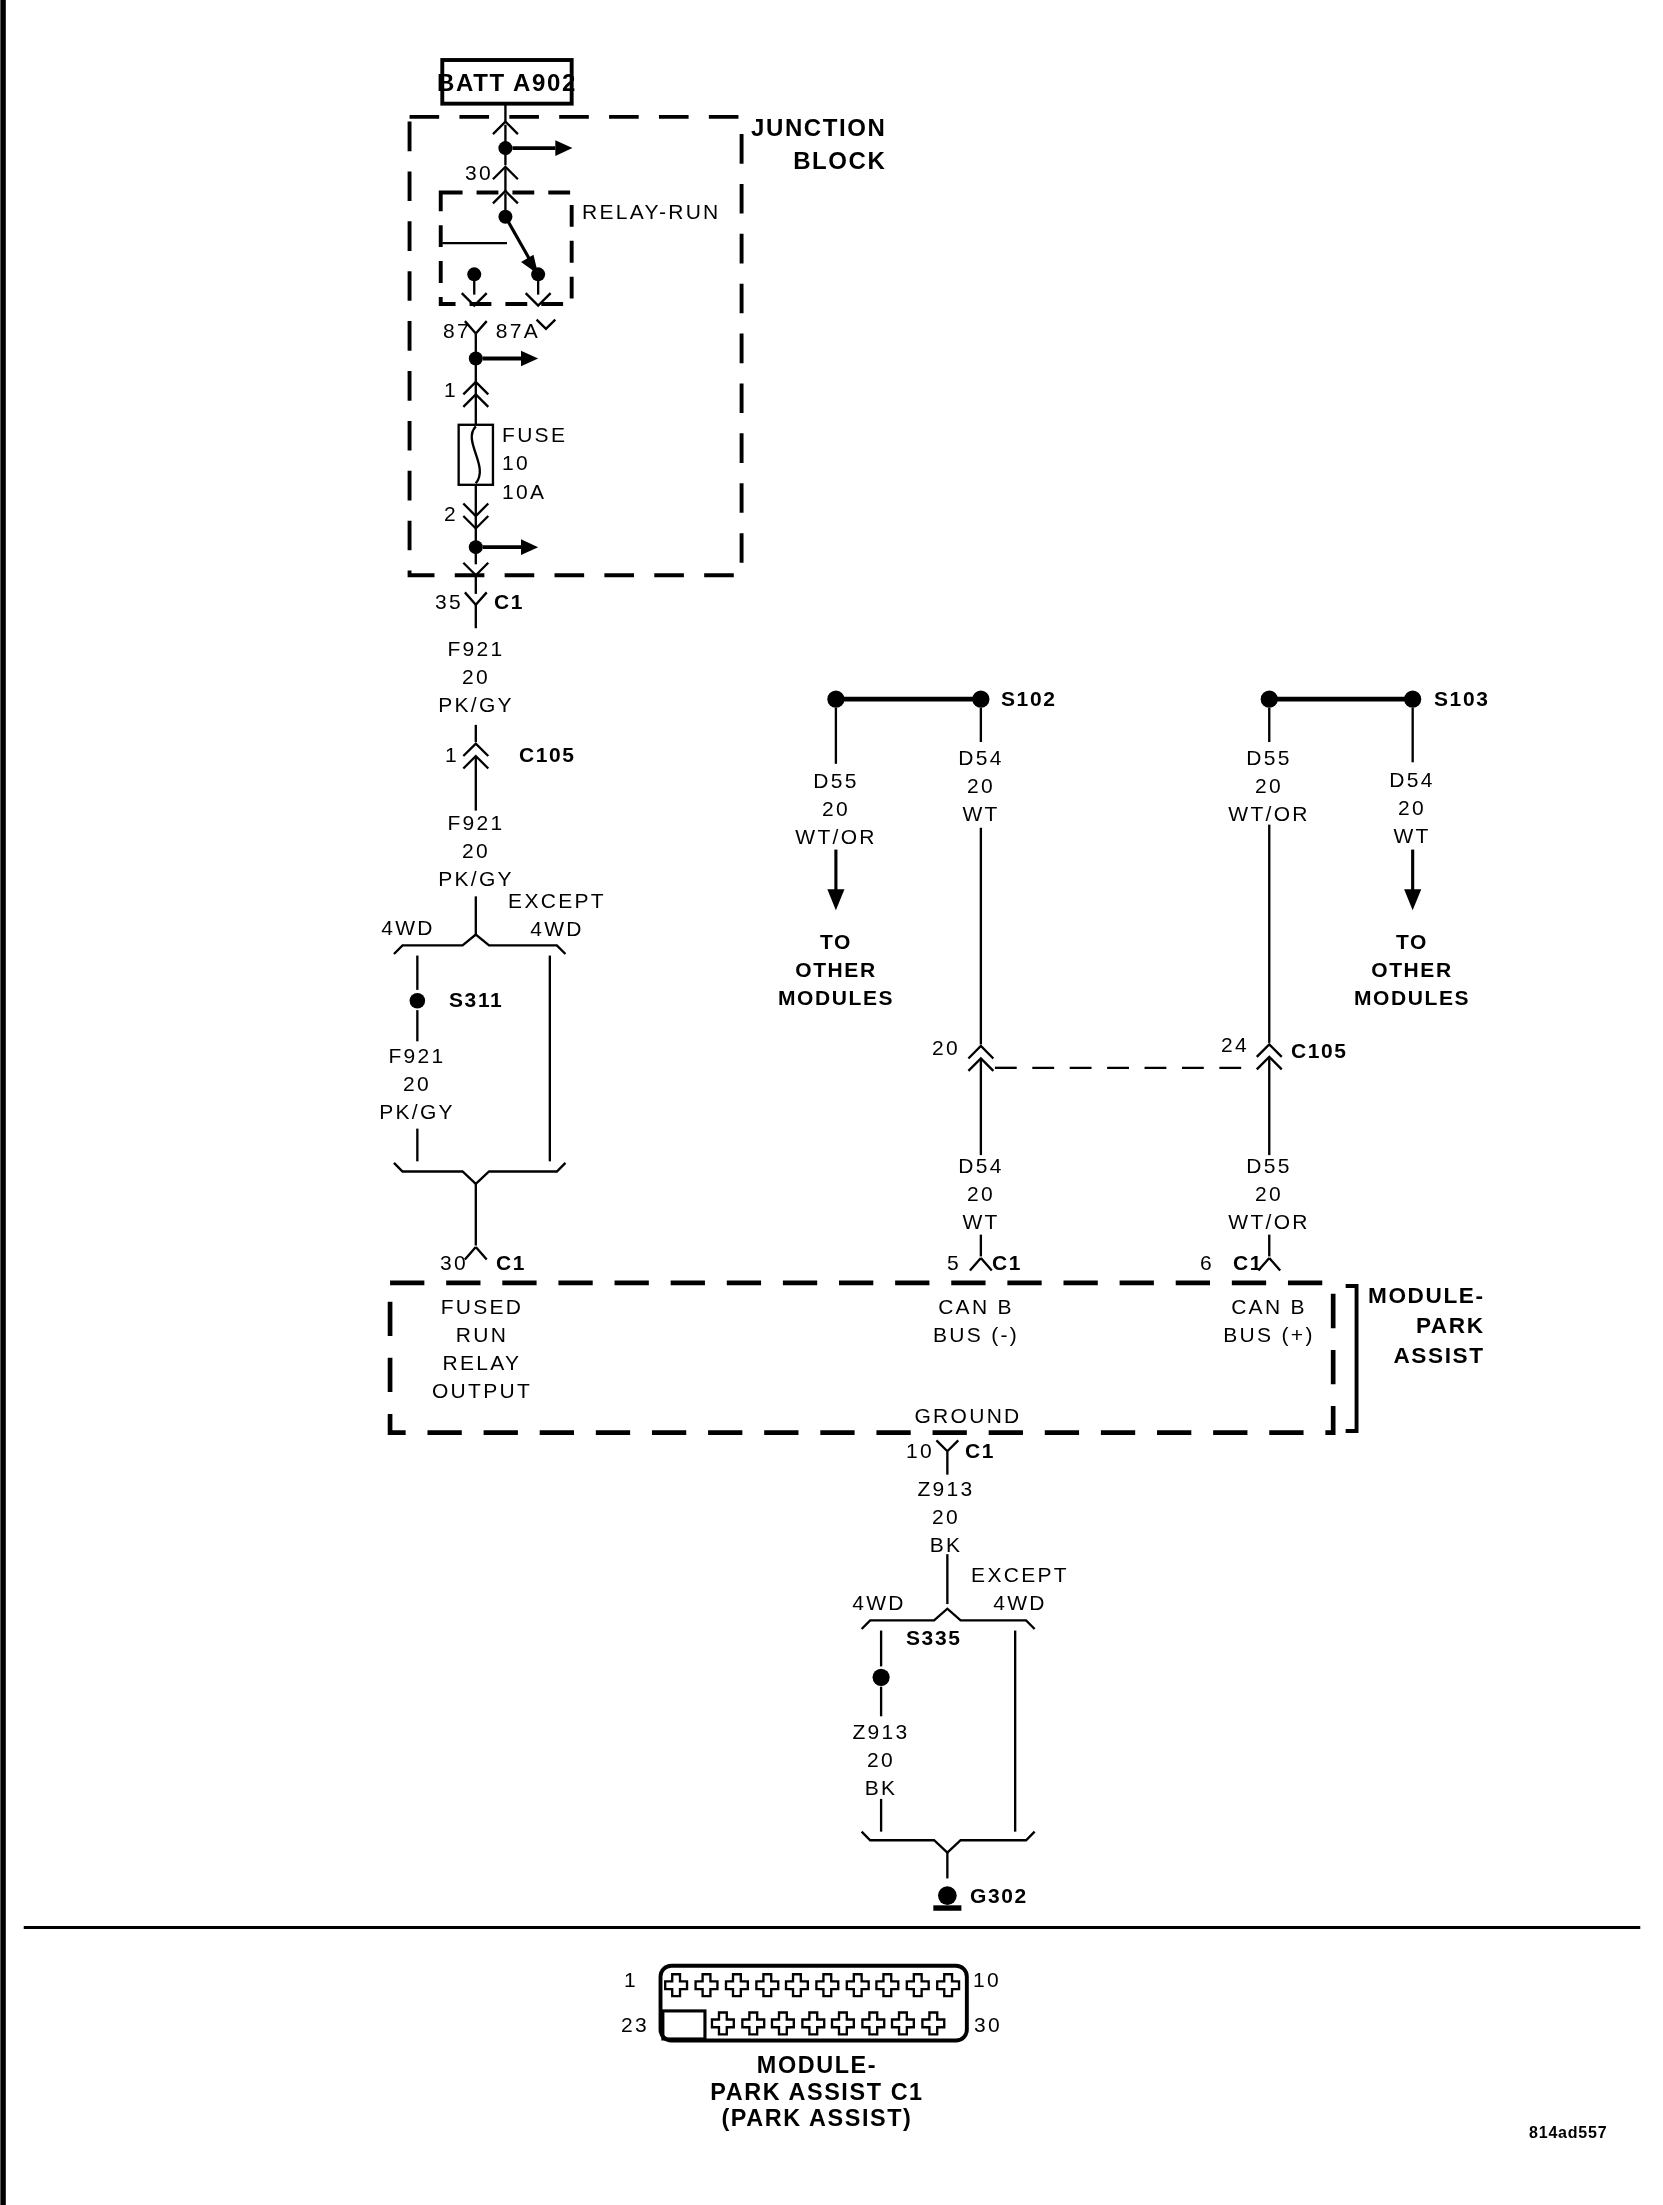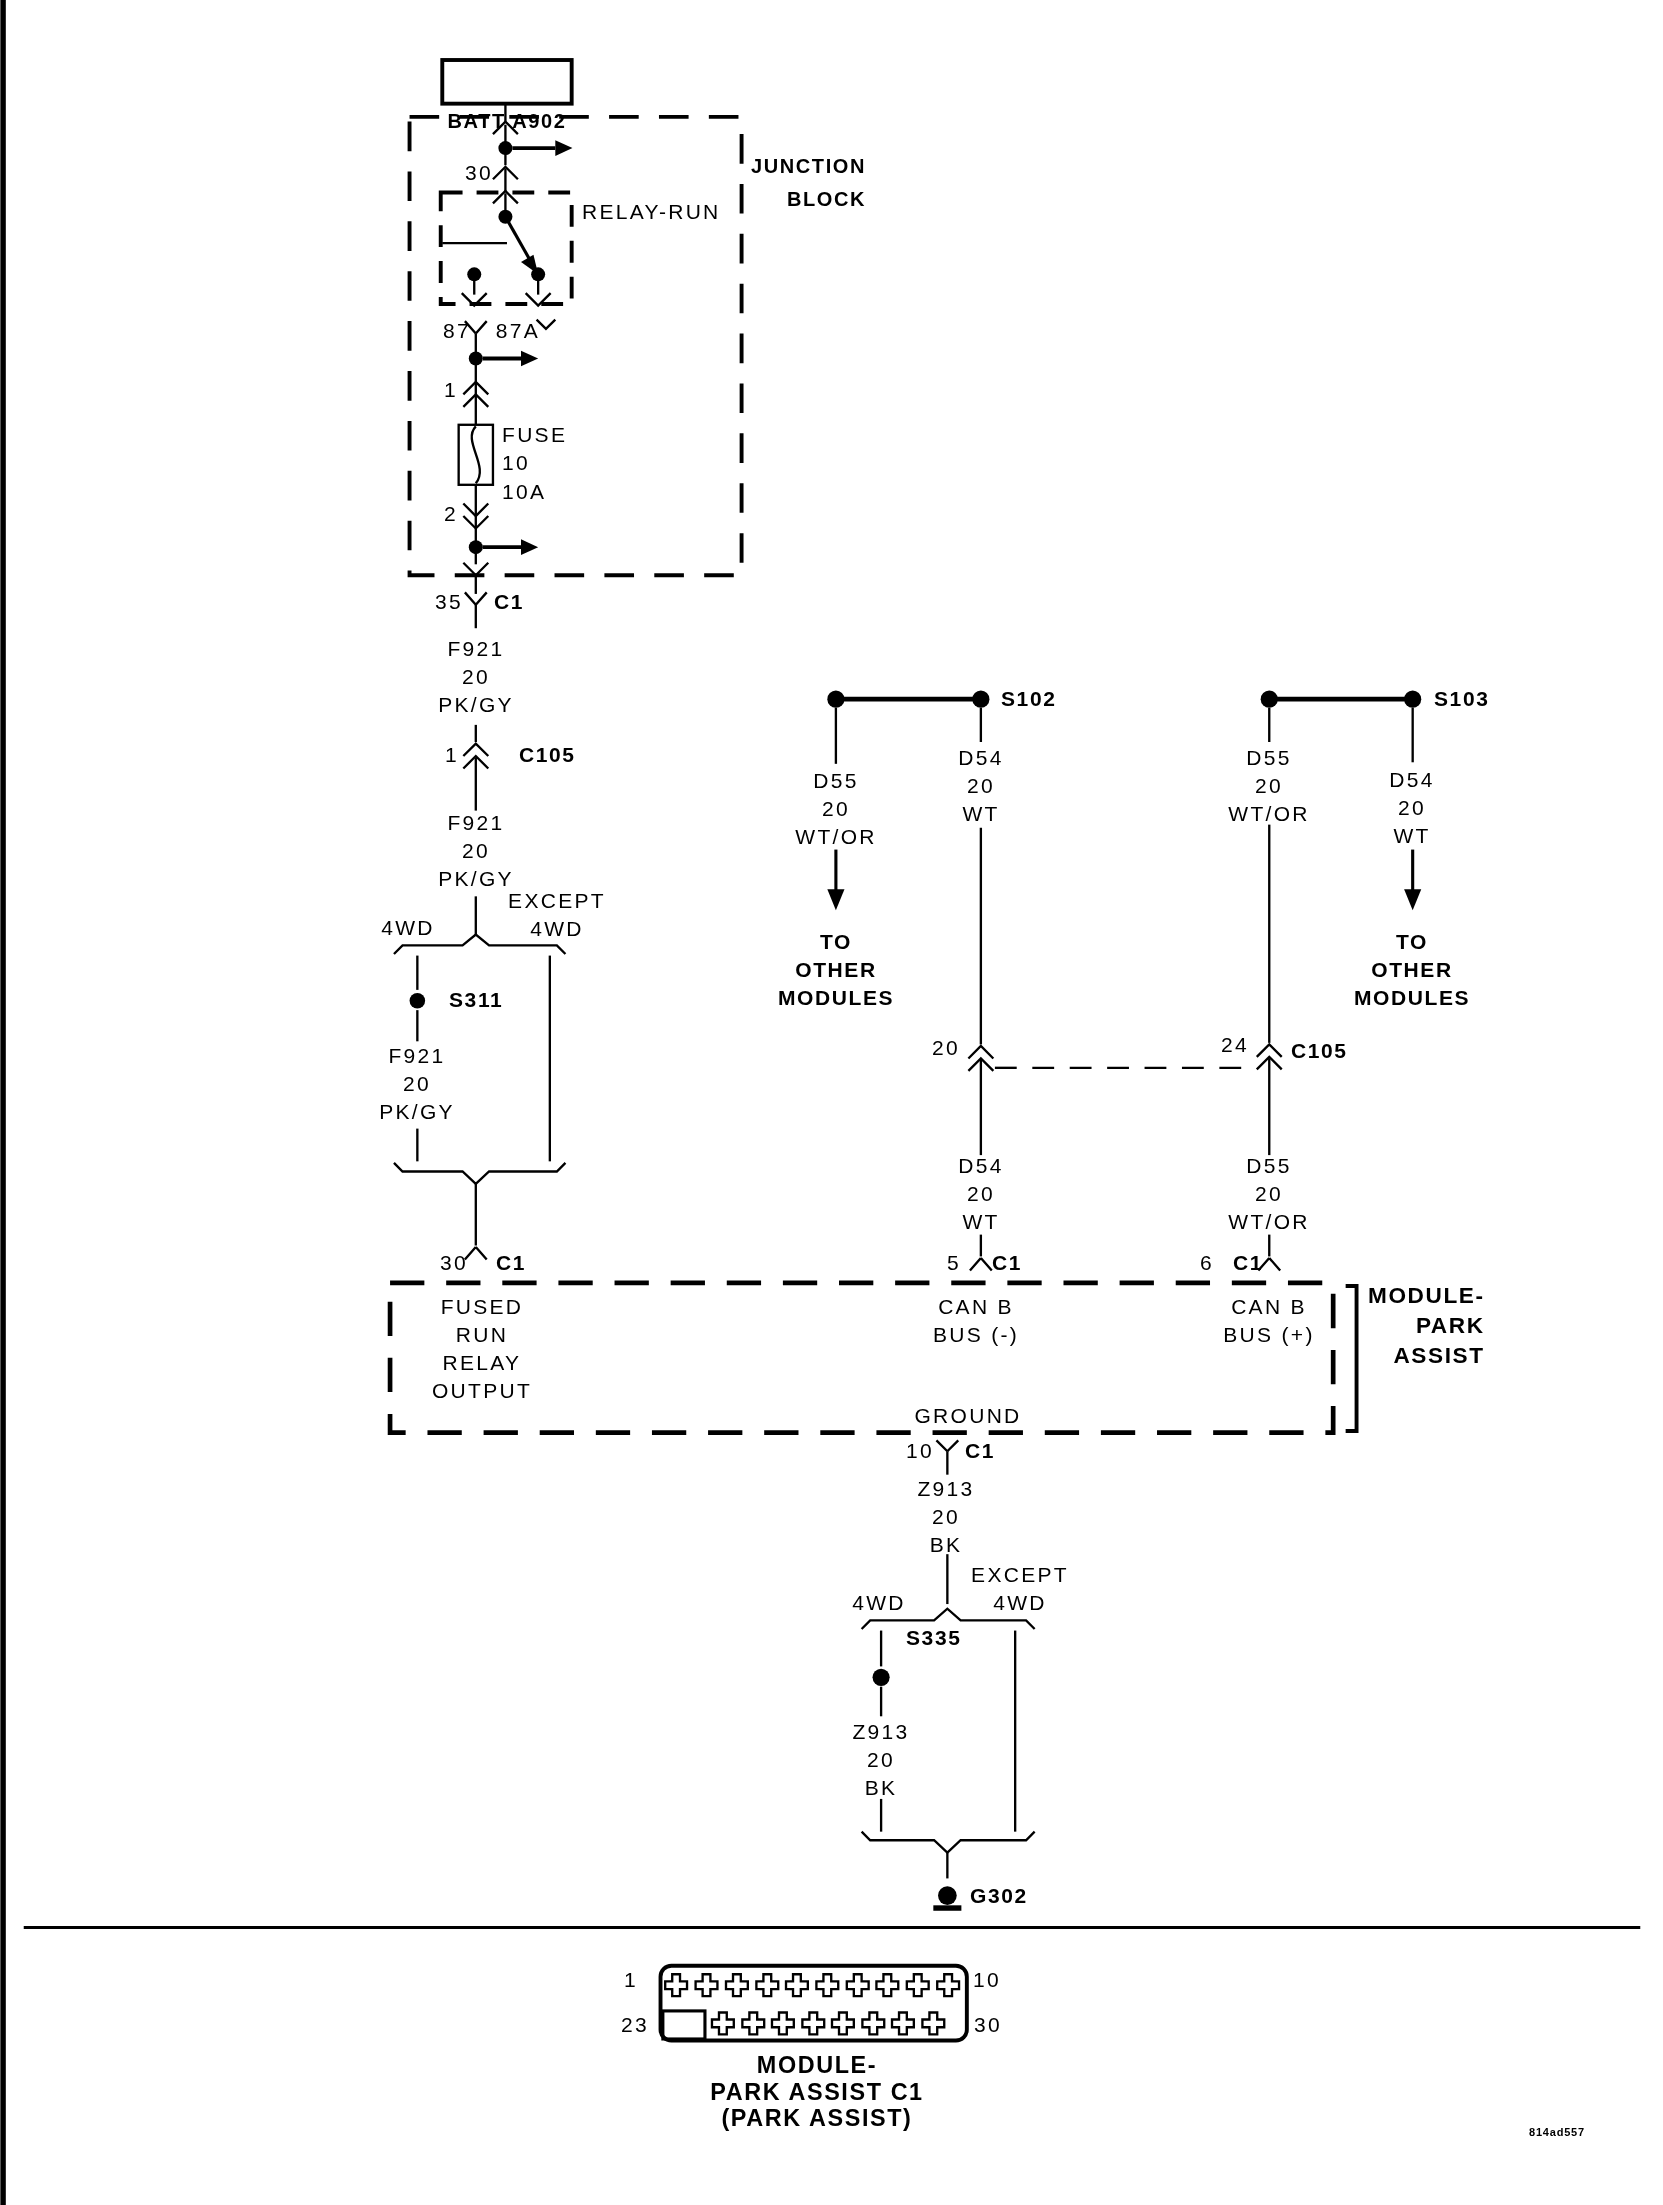--- a/index.html
+++ b/index.html
@@ -5,23 +5,23 @@
   html,body{margin:0;padding:0;background:#fff;}
   .canvas{position:relative;width:1664px;height:2205px;background:#ffffff;
           font-family:"Liberation Sans",sans-serif;color:#000;overflow:hidden;}
   svg.art{position:absolute;left:0;top:0;}
   .lbl{position:absolute;transform:translate(-50%,-50%);text-align:center;
        white-space:pre-line;font-size:21px;line-height:28px;letter-spacing:2.3px;
        font-weight:normal;}
   .l{transform:translate(0,-50%);text-align:left;}
   .tl{transform:none;text-align:right;}
   .b{font-weight:bold;letter-spacing:1.6px;}
-  .big{font-size:20px;line-height:33px;margin-top:39px;}
+  .big{font-size:24px;line-height:33px;}
   .big2{font-size:23.4px;line-height:26.5px;}
-  .sm{font-size:11px;line-height:17px;letter-spacing:0.8px;text-align:right;}
+  .sm{font-size:16px;line-height:17px;letter-spacing:0.8px;text-align:right;}
 </style>
 </head>
 <body>
 
 <div class="canvas">
 
 <svg class="art" width="1664" height="2205" viewBox="0 0 2134 2829">
 
   <rect x="0" y="0" width="7" height="2829" fill="#000"></rect>
 

